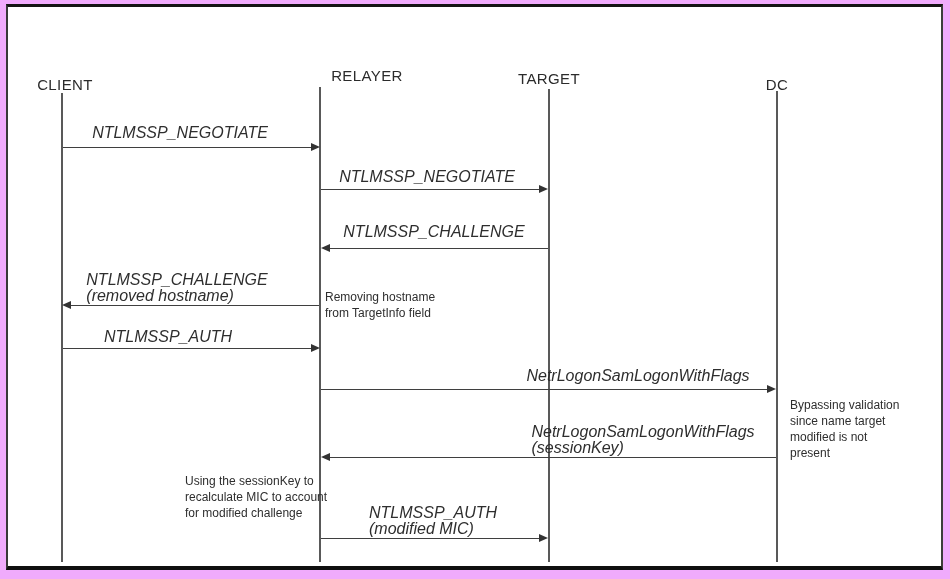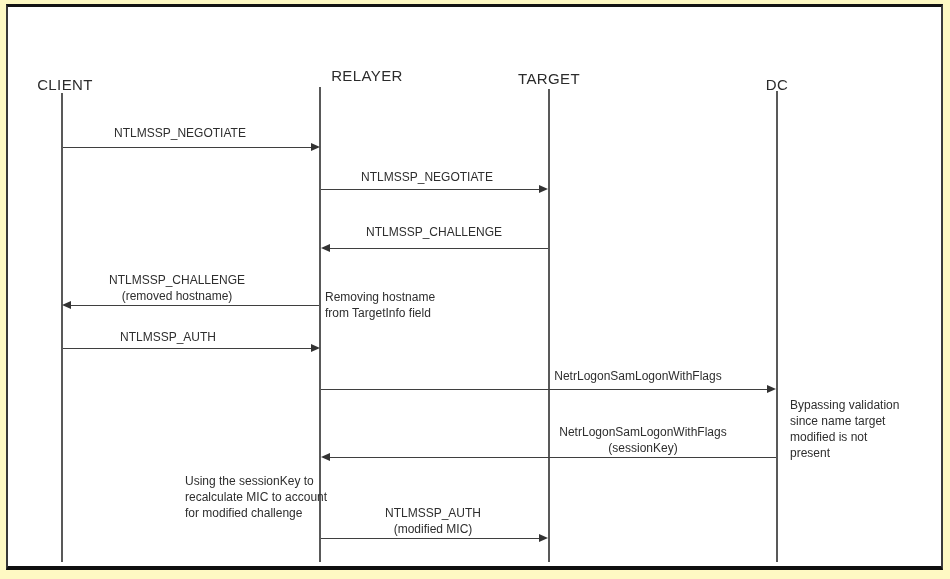--- a/index.html
+++ b/index.html
@@ -5,21 +5,21 @@
   html, body {
     margin: 0;
     padding: 0;
     background: #ffffff;
     font-family: "Liberation Sans", sans-serif;
   }
   .canvas {
     position: relative;
     width: 950px;
     height: 579px;
-    background: #fef9c3;
+    background: #f0abfc;
     overflow: hidden;
     color: #2e2e2e;
   }
   .frame {
     position: absolute;
     left: 6px;
     top: 4px;
     width: 937px;
     height: 566px;
     box-sizing: border-box;
@@ -59,25 +59,26 @@
     position: absolute;
     width: 0;
     height: 0;
     border-top: 4px solid transparent;
     border-bottom: 4px solid transparent;
     border-right: 9px solid #333333;
   }
   .msg-label {
     position: absolute;
     transform: translateX(-50%);
-    font-size: 12px;
+    font-size: 16px;
     line-height: 16px;
-    text-align: center;
+    text-align: left;
     color: #2e2e2e;
     white-space: nowrap;
+    font-style: italic;
   }
   .note {
     position: absolute;
     font-size: 12px;
     line-height: 16px;
     text-align: left;
     color: #2e2e2e;
     white-space: nowrap;
   }
 </style>

